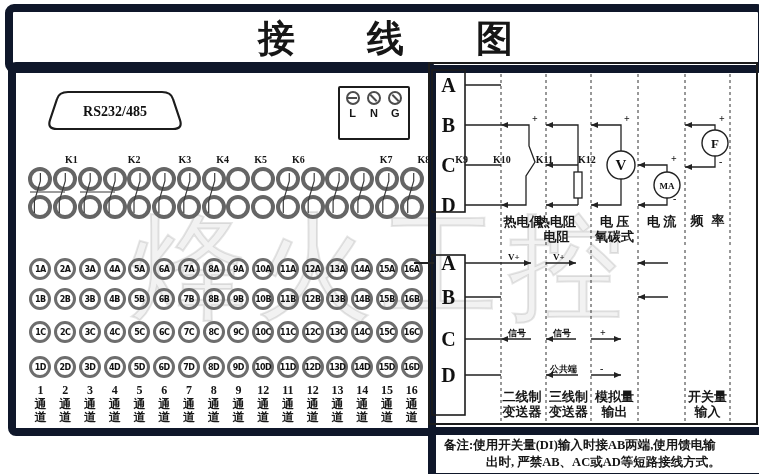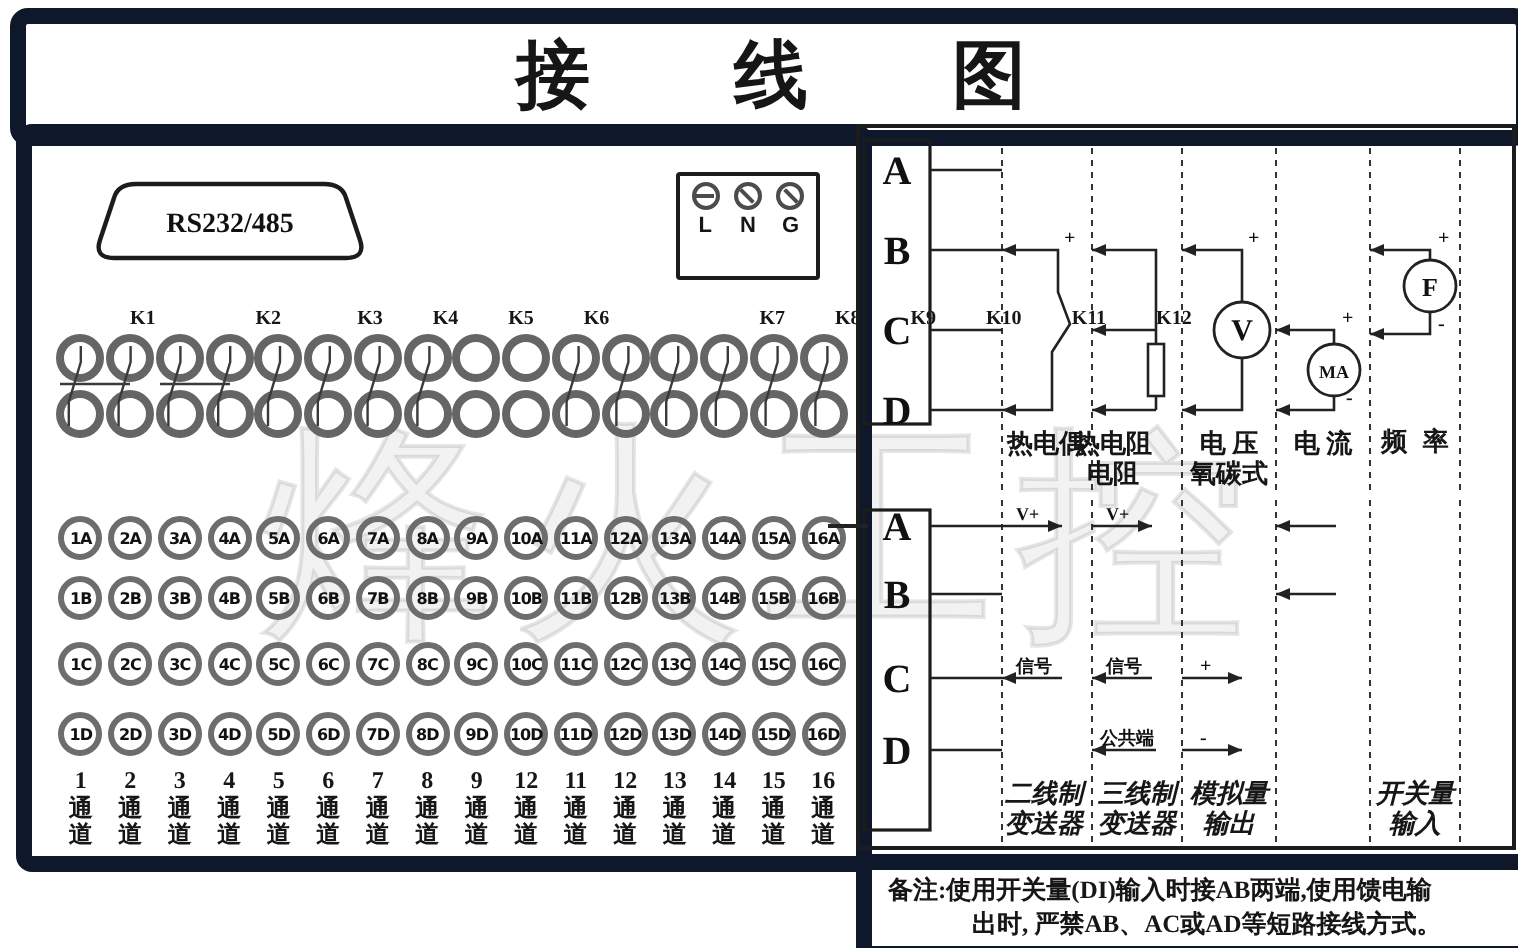--- a/index.html
+++ b/index.html
@@ -38,21 +38,21 @@
   .chcell{text-align:center;}
   .chnum{font:bold 12px "Liberation Serif","DejaVu Serif",serif;}
   .chlabel{width:13px;margin:0 auto;word-break:break-all;font:bold 12px "Liberation Serif","DejaVu Serif",serif;line-height:12.5px;}
   
   .brand-box{left:8px;top:426px;width:412px;height:36px;border-radius:8px;}
   .brand-cn{position:absolute;left:20px;top:1px;font:bold italic 20px "Liberation Serif","DejaVu Serif",serif;letter-spacing:4px;}
   .brand-en{position:absolute;left:46px;top:22px;font:bold 10.5px "Liberation Serif","DejaVu Serif",serif;}
   
   .right-panel{position:absolute;left:428px;top:62px;width:330px;height:363px;z-index:2;}
   .tlabel,.blabel{position:absolute;text-align:center;font:bold 13px "Liberation Serif","DejaVu Serif",serif;line-height:15px;z-index:3;}
-  .tlabel{top:152px;} .blabel{top:327px;font-style:italic;}
+  .tlabel{top:152px;} .blabel{top:327px;}
   .tlabel:nth-of-type(1){left:72px;width:46px;} .tlabel:nth-of-type(2){left:106px;width:45px;}
   .tlabel:nth-of-type(3){left:163px;width:47px;} .tlabel:nth-of-type(4){left:210px;width:47px;}
   .tlabel:nth-of-type(5){left:257px;width:45px;font-family:Liberation Mono, monospace;}
   .blabel:nth-of-type(6){left:70px;width:48px;} .blabel:nth-of-type(7){left:118px;width:45px;}
   .blabel:nth-of-type(8){left:163px;width:47px;} .blabel:nth-of-type(9){left:210px;width:47px;margin-left:46px;}
   
   .note-box{left:428px;top:427px;width:326px;height:38px;border-radius:7px;}
   .note-text{position:absolute;left:8px;top:2px;width:312px;font:bold 12.5px "Liberation Serif","DejaVu Serif",serif;line-height:16.5px;}
   .note-line2{padding-left:42px;}
   

